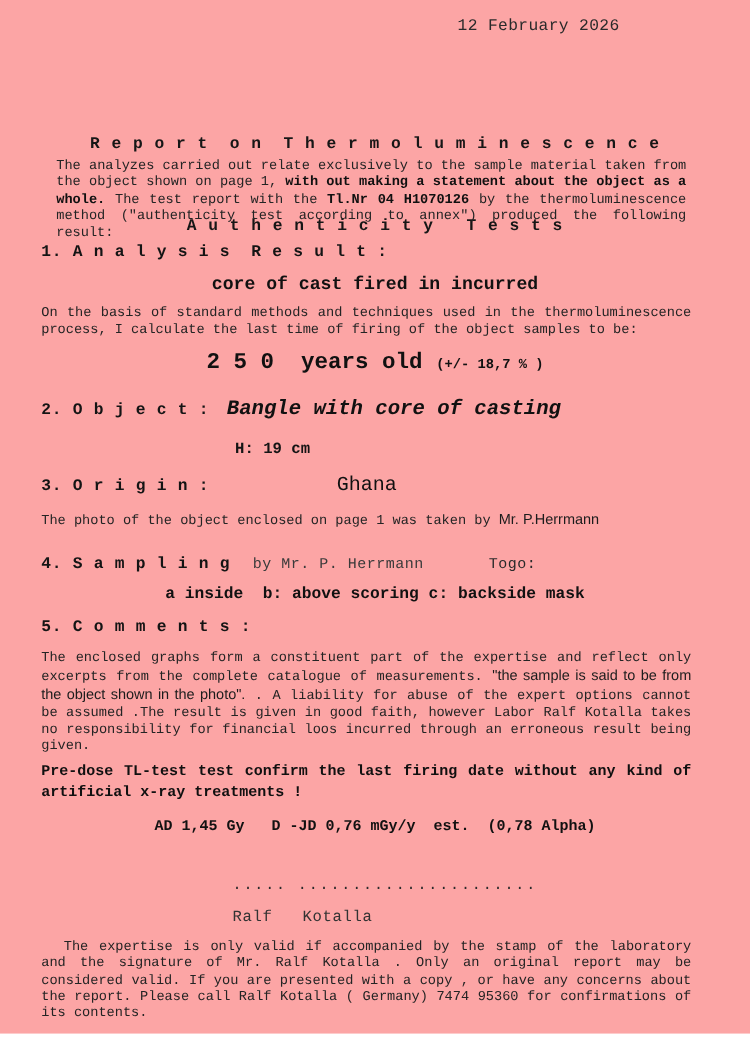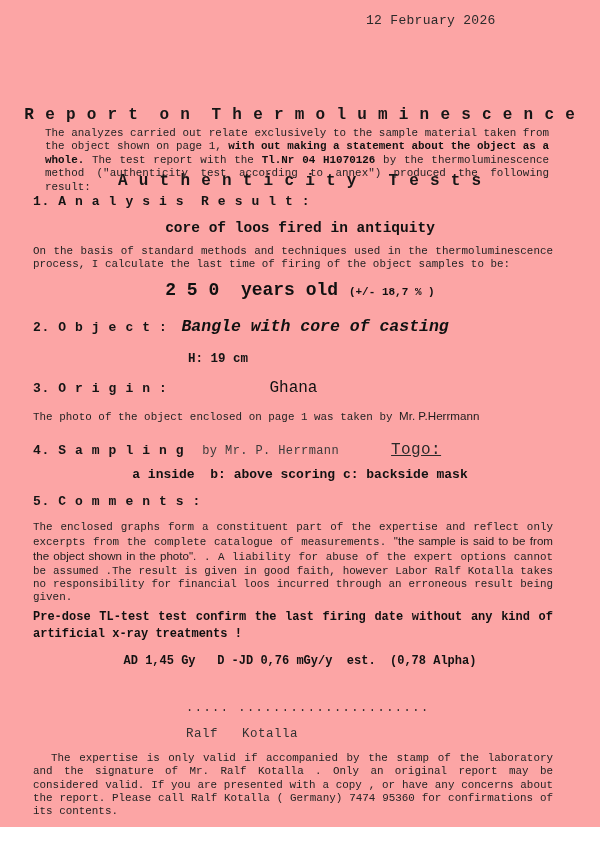--- a/index.html
+++ b/index.html
@@ -6,42 +6,42 @@
   .page{
     position:relative;
     width:600px;height:827px;
     background:#fca5a5;
     color:#1f1f1f;
     font-family:"Liberation Mono","DejaVu Sans Mono",monospace;
     overflow:hidden;
   }
   .abs{position:absolute;}
   .date{top:13px;left:366px;font-size:13px;letter-spacing:0.3px;color:#2a2a2a;}
-  .title{top:60px;left:0;right:0;text-align:center;font-weight:bold;font-size:16px;
+  .title{top:60px;left:0;right:0;text-align:center;font-weight:bold;font-size:13px;
          letter-spacing:0.8px;line-height:22px;white-space:pre;color:#161616;}
   .para{font-size:10.9px;line-height:13.4px;text-align:justify;color:#242424;}
   .intro{top:127px;left:45px;right:51px;}
   .bold{font-weight:bold;color:#101010;}
   .serif{font-family:Liberation Sans, sans-serif;font-size:11.6px;color:#1c1c1c;}
   .num-heading{font-size:13px;font-weight:bold;white-space:pre;letter-spacing:0.6px;color:#141414;}
   .h-analysis{top:194px;left:33px;}
   .core-value{top:220px;left:0;right:0;text-align:center;font-weight:bold;font-size:14.5px;color:#111;}
   .basis{top:245px;left:33px;right:47px;}
   .age-line{top:280px;left:0;right:0;text-align:center;font-weight:bold;white-space:pre;color:#111;}
   .age-big{font-size:18px;}
   .age-tol{font-size:11px;}
   .object-row{top:317px;left:33px;white-space:pre;}
   .object-value{font-size:16.5px;font-weight:bold;margin-left:14px;color:#111;font-style:italic;}
   .height-line{top:352px;left:188px;font-size:12.5px;font-weight:bold;color:#141414;}
   .origin-row{top:379px;left:33px;white-space:pre;}
   .origin-value{font-size:16px;font-weight:normal;margin-left:102px;color:#111;}
   .photo-line{top:409px;left:33px;font-size:10.9px;color:#242424;}
   .sampling-row{top:441px;left:33px;white-space:pre;}
   .sampling-by{font-size:12px;font-weight:normal;color:#3a3a3a;margin-left:18px;letter-spacing:0.4px;}
-  .sampling-loc{font-size:16px;color:#2a2a2a;margin-left:52px;letter-spacing:0.4px;text-decoration:underline;}
+  .sampling-loc{font-size:12px;color:#2a2a2a;margin-left:52px;letter-spacing:0.4px;}
   .positions{top:467px;left:0;right:0;text-align:center;font-size:13px;font-weight:bold;white-space:pre;color:#111;}
   .h-comments{top:494px;left:33px;}
   .comments{top:521px;left:33px;right:47px;line-height:13.2px;}
   .predose{top:609px;left:33px;right:47px;font-size:12px;font-weight:bold;line-height:16.5px;text-align:justify;color:#101010;}
   .dose{top:654px;left:0;right:0;text-align:center;font-size:12px;font-weight:bold;white-space:pre;color:#111;}
   .sig-dots{top:701px;left:186px;font-size:12px;letter-spacing:1.5px;color:#2a2a2a;}
   .sig-name{top:727px;left:186px;font-size:12.5px;white-space:pre;color:#333;letter-spacing:0.5px;}
   .footer{top:752px;left:33px;right:47px;line-height:13.3px;text-indent:18px;}
 </style>
 </head>
@@ -53,21 +53,21 @@
 
   <div class="abs title">
     <div>R e p o r t  o n  T h e r m o l u m i n e s c e n c e</div>
     <div>A u t h e n t i c i t y   T e s t s</div>
   </div>
 
   <div class="abs para intro"><span>The analyzes carried out relate exclusively to the sample material taken from the object shown on page 1, </span><span class="bold">with out making a statement about the object as a whole.</span><span> The test report with the </span><span class="bold">Tl.Nr 04 H1070126</span><span> by the thermoluminescence method ("authenticity test according to annex") produced the following result:</span></div>
 
   <div class="abs num-heading h-analysis">1. A n a l y s i s  R e s u l t :</div>
 
-  <div class="abs core-value">core of loos fired in antiquity</div>
+  <div class="abs core-value">core of cast fired in incurred</div>
 
   <div class="abs para basis">On the basis of standard methods and techniques used in the thermoluminescence process, I calculate the last time of firing of the object samples to be:</div>
 
   <div class="abs age-line"><span class="age-big">2 5 0  years old </span><span class="age-tol">(+/- 18,7 % )</span></div>
 
   <div class="abs object-row"><span class="num-heading">2. O b j e c t :</span><span class="object-value">Bangle with core of casting</span></div>
 
   <div class="abs height-line">H: 19 cm</div>
 
   <div class="abs origin-row"><span class="num-heading">3. O r i g i n :</span><span class="origin-value">Ghana</span></div>

